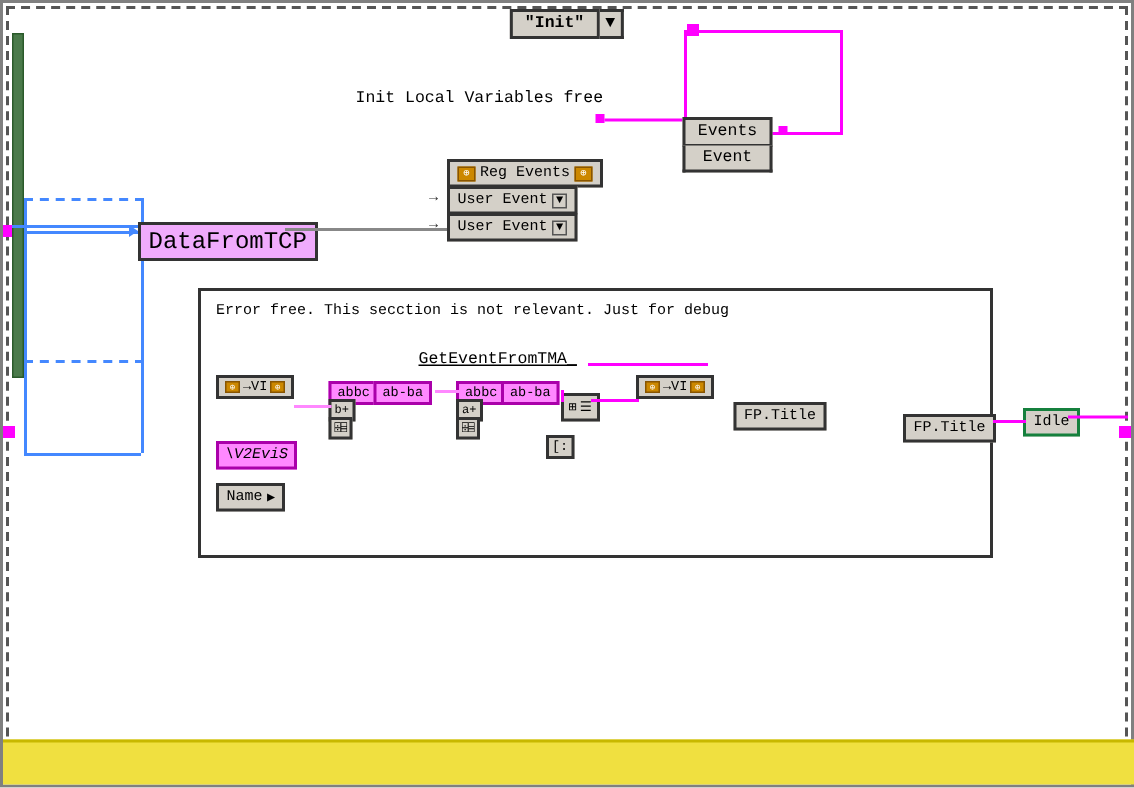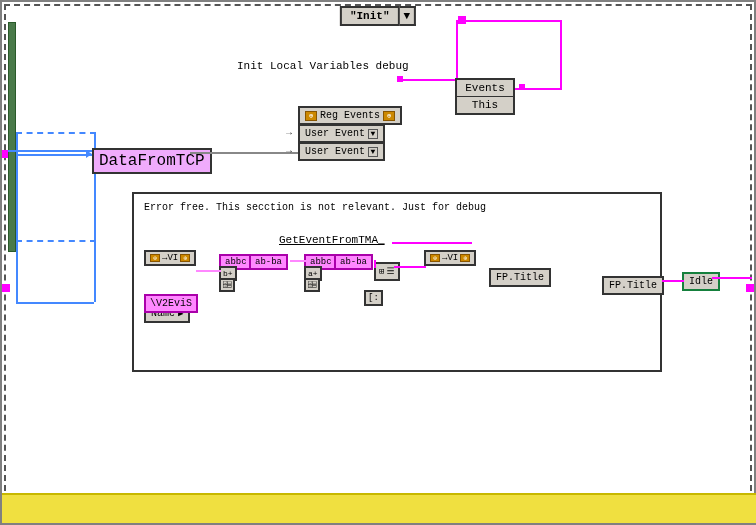--- a/index.html
+++ b/index.html
@@ -277,27 +277,27 @@
     <div class="state-arrow">▼</div>
   </div>
 
   <div class="magenta-dot" style="top: 14px; left: 456px;"></div>
 
   <div class="wire-h" style="top: 18px; left: 462px; width: 98px;"></div>
   <div class="wire-v" style="top: 18px; left: 558px; height: 70px;"></div>
   <div class="wire-h" style="top: 86px; left: 454px; width: 105px;"></div>
   <div class="wire-v" style="top: 18px; left: 454px; height: 70px;"></div>
 
-  <div class="init-text">Init Local Variables debug</div>
+  <div class="init-text">Init Local Variables free</div>
 
   <div class="magenta-small" style="top: 74px; left: 395px;"></div>
   <div class="wire-h" style="top: 77px; left: 401px; width: 52px;"></div>
 
   <div class="command-box">Events</div>
-  <div class="event-box">This</div>
+  <div class="event-box">Event</div>
 
   <div class="magenta-small" style="top: 82px; left: 517px;"></div>
 
   <div class="green-left-border"></div>
 
   <div class="blue-dashed-rect"></div>
 
   <div class="wire-h-blue" style="top: 152px; left: 14px; width: 76px;"></div>
   <div class="wire-v-blue" style="top: 130px; left: 14px; height: 170px;"></div>
   <div class="wire-v-blue" style="top: 130px; left: 92px; height: 170px;"></div>
@@ -334,26 +334,26 @@
     <div style="position: absolute; top: 8px; left: 10px; font-size: 10px;">Error free. This secction is not relevant. Just for debug</div>
 
     <div style="position: absolute; top: 40px; left: 145px; font-size: 11px; text-decoration: underline;">GetEventFromTMA_</div>
 
     <div style="position: absolute; top: 56px; left: 10px; background: #d4d0c8; border: 2px solid #333; padding: 1px 4px; font-size: 9px; display: flex; align-items: center; gap: 2px;">
       <span style="background: #cc8800; border: 1px solid #885500; width: 10px; height: 8px; font-size: 6px; color: white; display: flex; align-items: center; justify-content: center;">⊕</span>
       <span>→VI</span>
       <span style="background: #cc8800; border: 1px solid #885500; width: 10px; height: 8px; font-size: 6px; color: white; display: flex; align-items: center; justify-content: center;">⊕</span>
     </div>
 
-    <div style="position: absolute; top: 78px; left: 10px; background: #d4d0c8; border: 2px solid #333; padding: 2px 5px; font-size: 10px; display: flex; align-items: center; margin-top: 32px;">
+    <div style="position: absolute; top: 96px; left: 10px; background: #d4d0c8; border: 2px solid #333; padding: 2px 5px; font-size: 10px; display: flex; align-items: center; margin-top: 32px;">
       <span>Name</span>
       <span style="margin-left: 3px; font-size: 9px;">▶</span>
     </div>
 
-    <div style="position: absolute; top: 100px; left: 10px; background: #ff88ff; border: 2px solid #aa00aa; padding: 2px 4px; font-size: 10px;">\V2EviS</div>
+    <div style="position: absolute; top: 100px; left: 10px; background: #ff88ff; border: 2px solid #aa00aa; padding: 2px 4px; font-size: 10px; font-style: italic;">\V2EviS</div>
 
     <div style="position: absolute; top: 60px; left: 85px; background: #ff88ff; border: 2px solid #aa00aa; padding: 1px 4px; font-size: 9px;">abbc</div>
     <div style="position: absolute; top: 72px; left: 85px; background: #d4d0c8; border: 2px solid #333; padding: 1px 2px; font-size: 8px;">b+</div>
     <div style="position: absolute; top: 84px; left: 85px; background: #d4d0c8; border: 2px solid #333; padding: 1px 2px; font-size: 7px;">⌹⌸</div>
 
     <div style="position: absolute; top: 60px; left: 115px; background: #ff88ff; border: 2px solid #aa00aa; padding: 1px 4px; font-size: 9px;">ab-ba</div>
 
     <div style="position: absolute; top: 60px; left: 170px; background: #ff88ff; border: 2px solid #aa00aa; padding: 1px 4px; font-size: 9px;">abbc</div>
     <div style="position: absolute; top: 72px; left: 170px; background: #d4d0c8; border: 2px solid #333; padding: 1px 2px; font-size: 8px;">a+</div>
     <div style="position: absolute; top: 84px; left: 170px; background: #d4d0c8; border: 2px solid #333; padding: 1px 2px; font-size: 7px;">⌹⌸</div>

